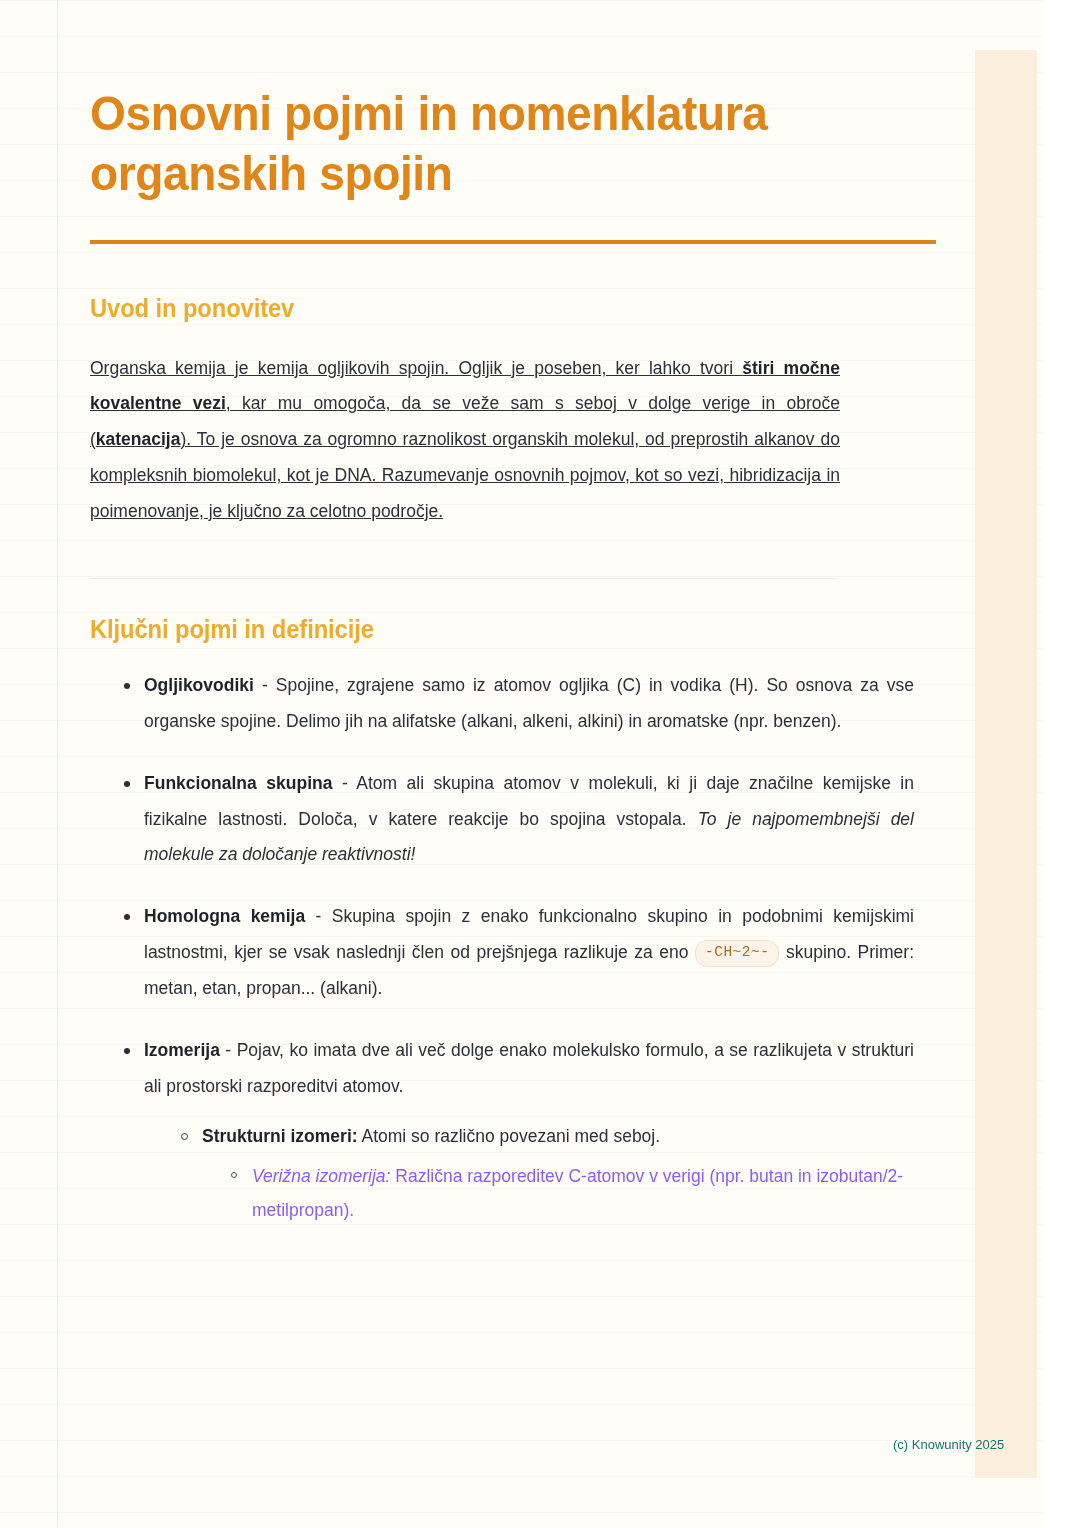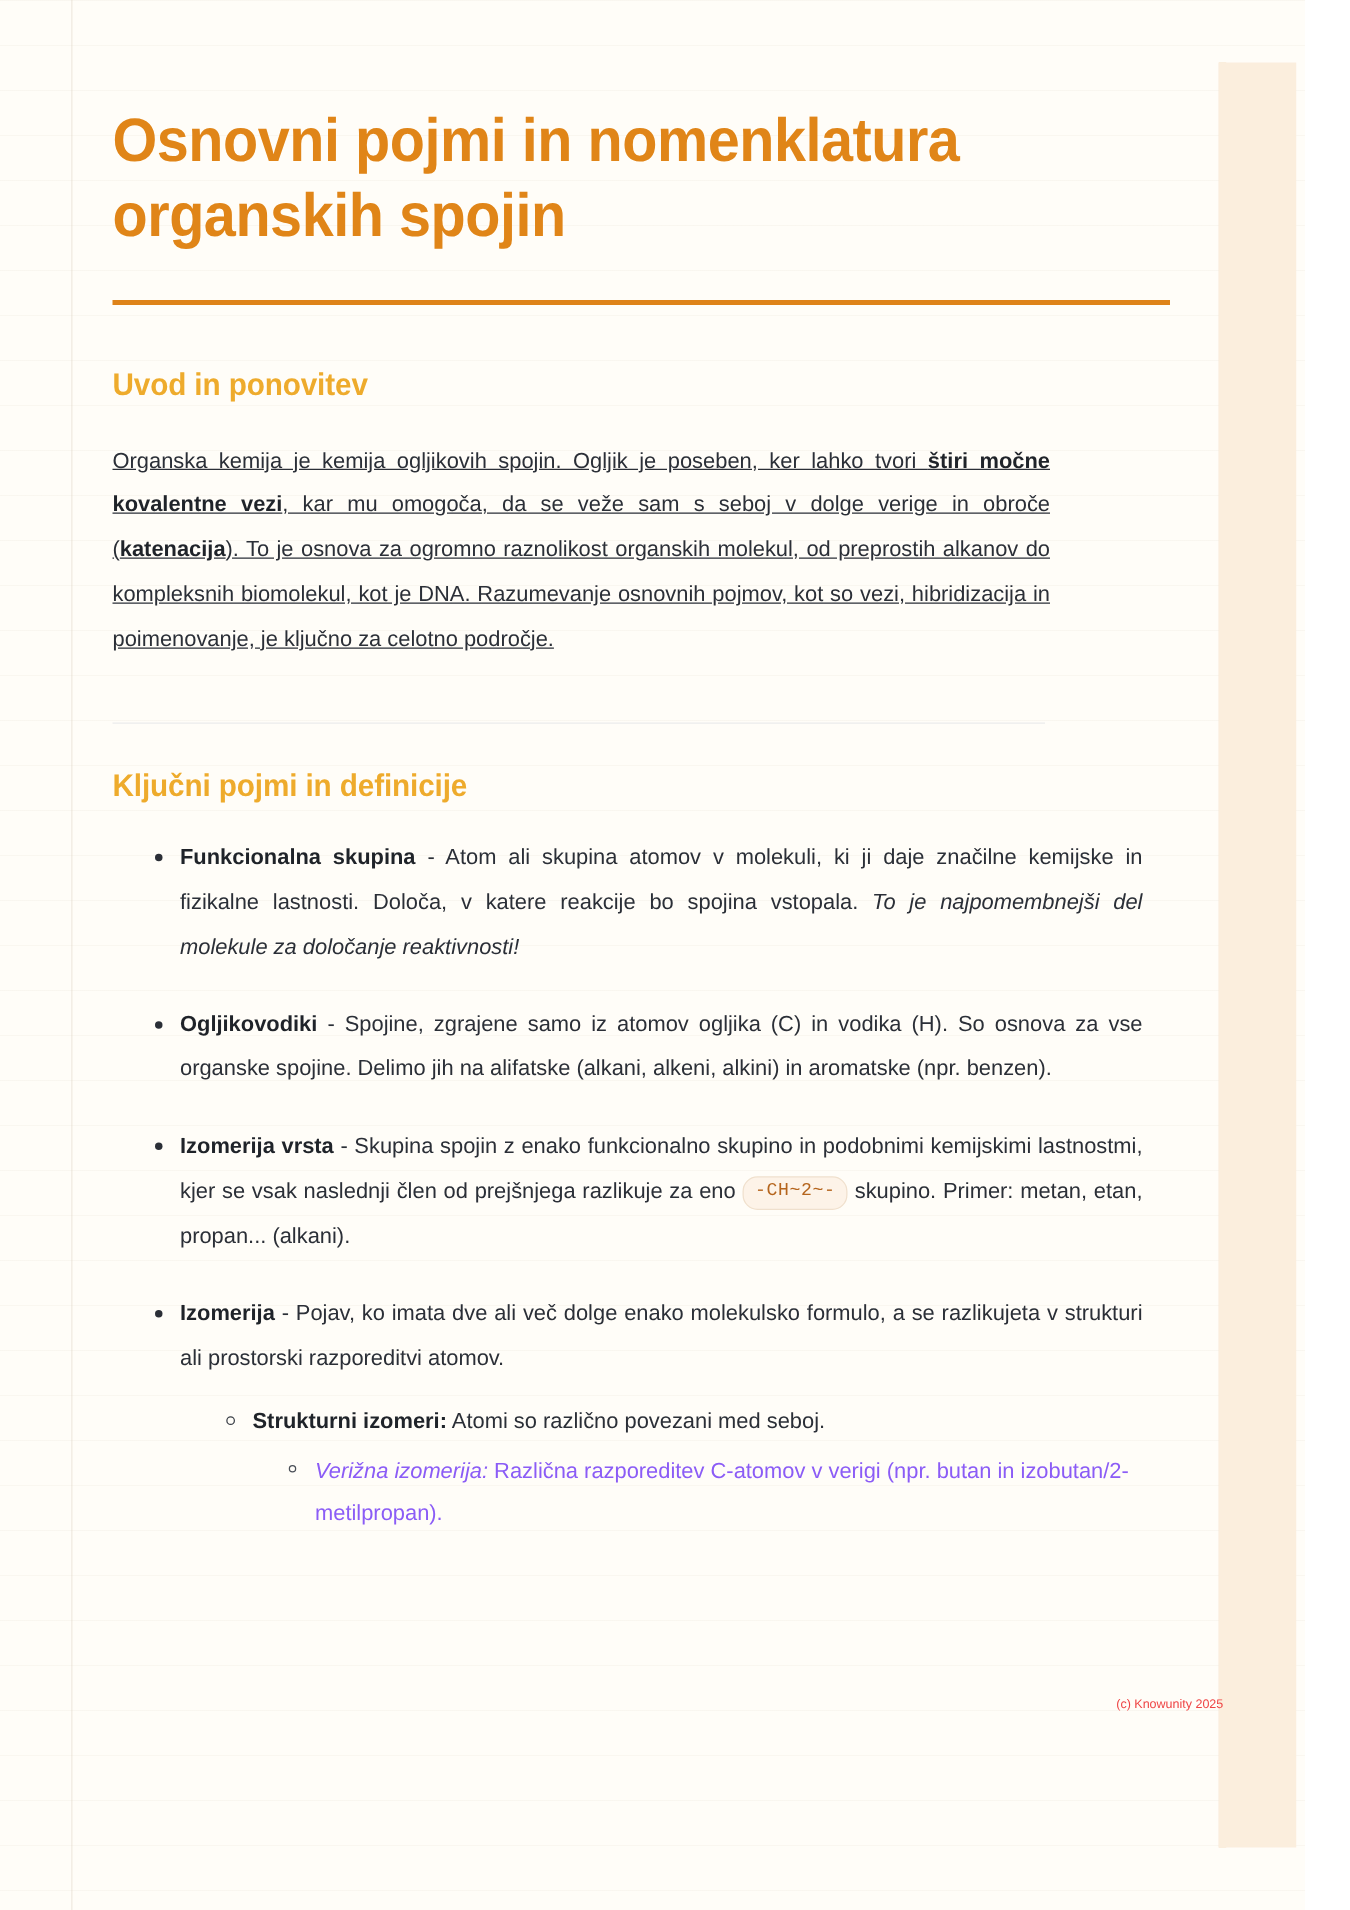--- a/index.html
+++ b/index.html
@@ -209,23 +209,23 @@
     line-height: 1.2;
     vertical-align: 2px;
     letter-spacing: 0.5px;
   }
   .sub-strike { text-decoration: line-through; }
 
   
   .footer-mark {
     position: absolute;
     left: 893px;
-    top: 1358px;
-    font-size: 10px;
-    color: #ef4444;
+    top: 1437px;
+    font-size: 13px;
+    color: #0f766e;
     white-space: nowrap;
   }
 </style>
 </head>
 <body>
 
 <div class="page">
   <div class="page-rules"></div>
   <div class="margin-line"></div>
   <div class="side-panel-edge"></div>
@@ -237,25 +237,25 @@
     <div class="title-rule"></div>
 
     <h2 class="section-heading sec1-heading">Uvod in ponovitev</h2>
     <p class="body-par"><span>Organska kemija je kemija ogljikovih spojin. Ogljik je poseben, ker lahko tvori </span><b>štiri močne kovalentne vezi</b><span>, kar mu omogoča, da se veže sam s seboj v dolge verige in obroče (</span><b>katenacija</b><span>). To je osnova za ogromno raznolikost organskih molekul, od preprostih alkanov do kompleksnih biomolekul, kot je DNA. Razumevanje osnovnih pojmov, kot so vezi, hibridizacija in poimenovanje, je ključno za celotno področje.</span></p>
 
     <div class="thin-divider"></div>
 
     <h2 class="section-heading sec2-heading">Ključni pojmi in definicije</h2>
 
     <ul class="lvl1">
+      <li><b>Ogljikovodiki</b><span> - </span><span>Spojine, zgrajene samo iz atomov ogljika (C) in vodika (H). So osnova za vse organske spojine. Delimo jih na alifatske (alkani, alkeni, alkini) in aromatske (npr. benzen).</span></li>
+
       <li><b>Funkcionalna skupina</b><span> - </span><span>Atom ali skupina atomov v molekuli, ki ji daje značilne kemijske in fizikalne lastnosti. Določa, v katere reakcije bo spojina vstopala. </span><i>To je najpomembnejši del molekule za določanje reaktivnosti!</i></li>
 
-      <li><b>Ogljikovodiki</b><span> - </span><span>Spojine, zgrajene samo iz atomov ogljika (C) in vodika (H). So osnova za vse organske spojine. Delimo jih na alifatske (alkani, alkeni, alkini) in aromatske (npr. benzen).</span></li>
-
-      <li><b>Izomerija vrsta</b><span> - </span><span>Skupina spojin z enako funkcionalno skupino in podobnimi kemijskimi lastnostmi, kjer se vsak naslednji člen od prejšnjega razlikuje za eno </span><code class="chip">-CH~2~-</code><span> skupino. Primer: metan, etan, propan... (alkani).</span></li>
+      <li><b>Homologna kemija</b><span> - </span><span>Skupina spojin z enako funkcionalno skupino in podobnimi kemijskimi lastnostmi, kjer se vsak naslednji člen od prejšnjega razlikuje za eno </span><code class="chip">-CH~2~-</code><span> skupino. Primer: metan, etan, propan... (alkani).</span></li>
 
       <li><b>Izomerija</b><span> - </span><span>Pojav, ko imata dve ali več dolge enako molekulsko formulo, a se razlikujeta v strukturi ali prostorski razporeditvi atomov.</span>
 
         <ul class="lvl2">
           <li><b>Strukturni izomeri:</b><span> Atomi so različno povezani med seboj.</span>
 
             <ul class="lvl3">
               <li><i>Verižna izomerija:</i><span> Različna razporeditev C-atomov v verigi (npr. butan in izobutan/2-metilpropan).</span></li>
 
 

